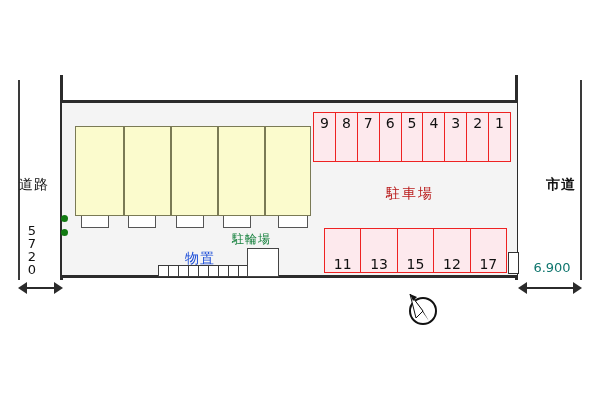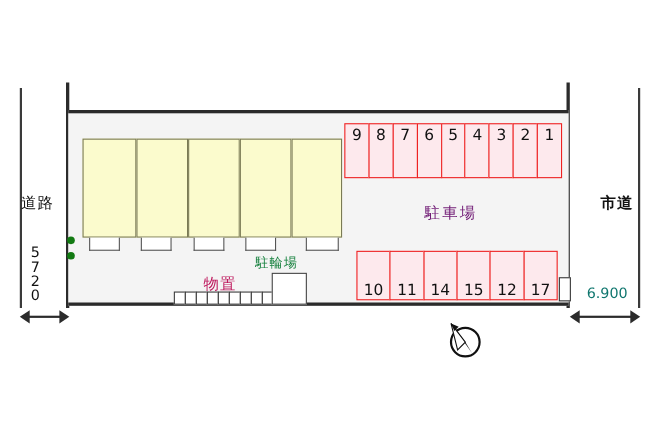--- a/index.html
+++ b/index.html
@@ -80,28 +80,28 @@
   .stall.top{padding-top:2px;}
   .stall.bot{display:flex;align-items:flex-end;justify-content:center;padding-bottom:1px;}
   .stall.bot span{font-size:14px;line-height:14px;}
 
   
   #storage-row{display:flex;}
   .storage-cell{
     width:11px;height:12px;background:#ffffff;border:1px solid #3a3a3a;
     box-sizing:border-box;margin-right:-1px;
   }
-  #storage-label{font-size:14px;color:#be185d;letter-spacing:1px;text-align:right;}
+  #storage-label{font-size:14px;color:#1d4ed8;letter-spacing:1px;text-align:right;}
 
   
   #bike-box{background:#ffffff;border:1px solid #444;box-sizing:border-box;}
   #bike-label{font-size:12px;color:#15803d;letter-spacing:1px;}
 
   
-  #lot-label{font-size:14px;color:#701a75;letter-spacing:2px;}
+  #lot-label{font-size:14px;color:#b91c1c;letter-spacing:2px;}
 
   
   #trash-box{background:#ffffff;border:1px solid #333;box-sizing:border-box;}
   #trash-label{font-size:13px;color:#111;letter-spacing:1px;white-space:nowrap;}
 
   
   .greendot{width:7px;height:7px;border-radius:50%;background:#127a12;}
 
   
   #compass{left:404px;top:288px;width:34px;height:40px;}
@@ -180,27 +180,24 @@
     <div class="stall top" style="flex:1;margin-right:-1px;"><span>6</span></div>
     <div class="stall top" style="flex:1;margin-right:-1px;"><span>5</span></div>
     <div class="stall top" style="flex:1;margin-right:-1px;"><span>4</span></div>
     <div class="stall top" style="flex:1;margin-right:-1px;"><span>3</span></div>
     <div class="stall top" style="flex:1;margin-right:-1px;"><span>2</span></div>
     <div class="stall top" style="flex:1;"><span>1</span></div>
   </div>
 
   <div class="abs" id="stalls-bottom" style="left:324px;top:228px;width:183px;height:45px;display:flex;">
     <div class="stall bot" style="flex:1;margin-right:-1px;">
-        <span>10</span>
-      </div>
-    <div class="stall bot" style="flex:1;margin-right:-1px;">
         <span>11</span>
       </div>
     <div class="stall bot" style="flex:1;margin-right:-1px;">
-        <span>14</span>
+        <span>13</span>
       </div>
     <div class="stall bot" style="flex:1;margin-right:-1px;">
         <span>15</span>
       </div>
     <div class="stall bot" style="flex:1;margin-right:-1px;">
         <span>12</span>
       </div>
     <div class="stall bot" style="flex:1;">
         <span>17</span>
       </div>

